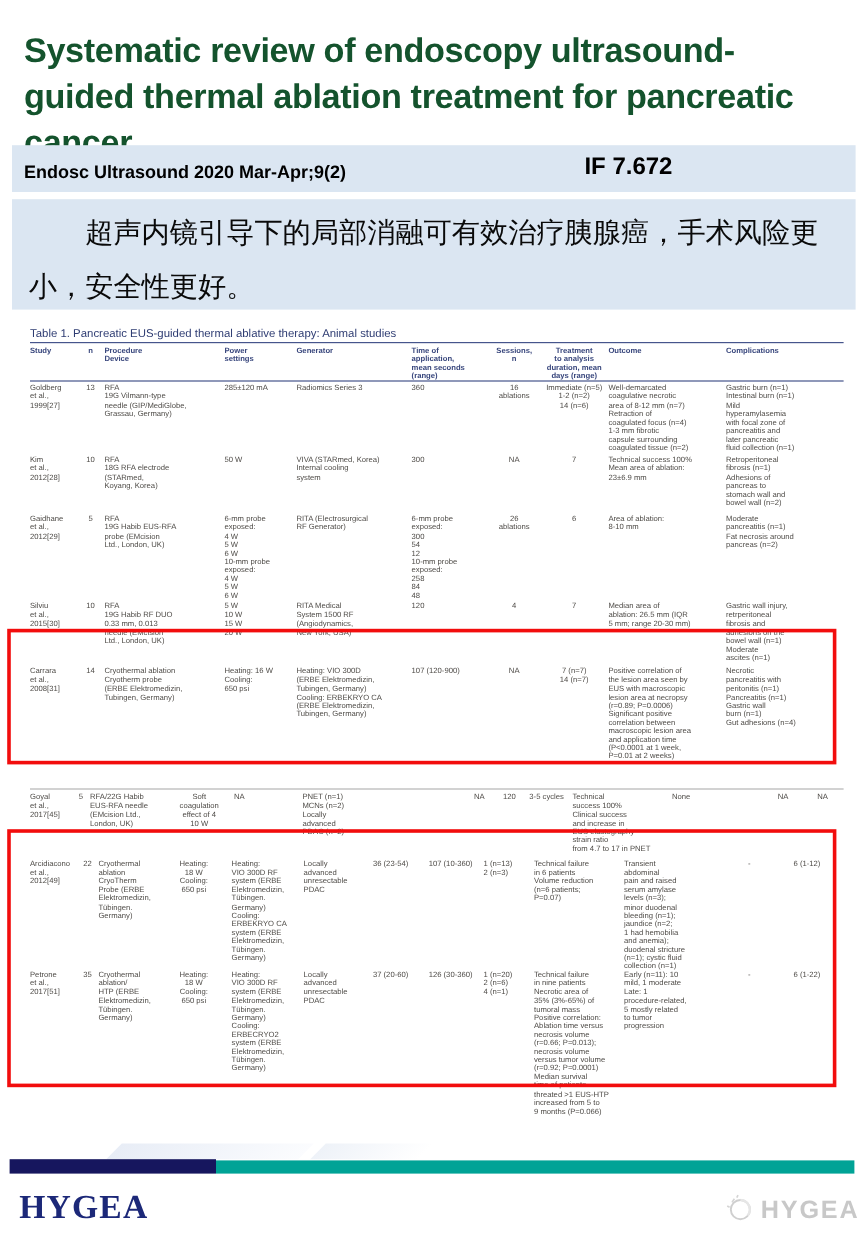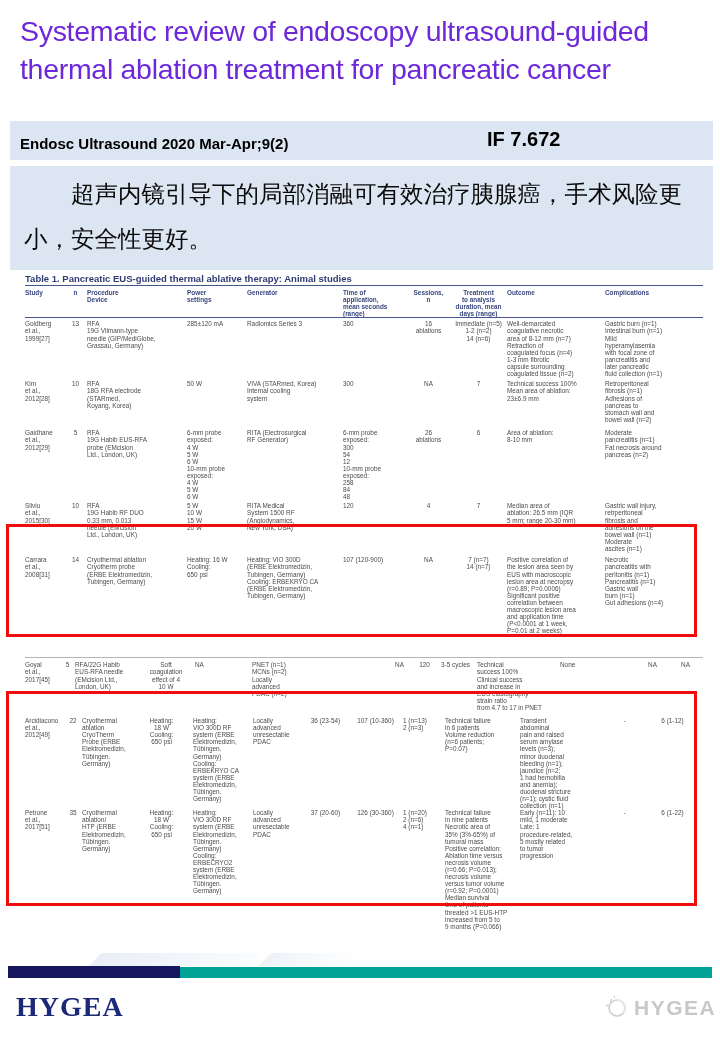--- a/index.html
+++ b/index.html
@@ -1,32 +1,32 @@
 <!DOCTYPE html>
 <html><head>
 <meta charset="utf-8">
 <style>
   html,body{margin:0;padding:0;background:#ffffff;}
   .page{position:relative;width:720px;height:1040px;background:#fff;overflow:hidden;
         font-family:"Liberation Sans",sans-serif;}
 
   
-  .title{position:absolute;left:20px;top:12px;width:682px;margin:0;
-         font-size:28.5px;line-height:38px;font-weight:normal;color:#6d28d9;letter-spacing:-0.3px;}
+  .title{position:absolute;left:20px;top:24px;width:682px;margin:0;
+         font-size:28.5px;line-height:38px;font-weight:bold;color:#14532d;letter-spacing:-0.3px;}
   .band{position:absolute;left:10px;width:703px;background:#dbe6f2;}
   .journal{top:121px;height:39px;}
   .jtext{position:absolute;left:10px;top:14px;font-size:15px;font-weight:bold;color:#000;}
   .if{position:absolute;left:477px;top:7px;font-size:20px;font-weight:bold;color:#000;}
-  .summary{top:166px;height:104px;}
+  .summary{top:166px;height:92px;}
   .cn{margin:0;padding:6px 14px 0 14px;text-indent:2em;font-size:23.5px;line-height:45px;color:#0a0a0a;}
 
   
   .tablewrap{position:absolute;left:25px;top:273px;width:678px;color:#4e4b47;
              font-size:6.4px;line-height:7.1px;}
-  .t-title{font-size:9.5px;line-height:11px;font-weight:bold;color:#2e3c72;
+  .t-title{font-size:9.5px;line-height:11px;font-weight:normal;color:#2e3c72;
            border-bottom:1.5px solid #46558c;padding-bottom:1px;margin-bottom:2px;}
   .td,.th{white-space:pre-line;padding-right:3px;box-sizing:border-box;}
   .th{font-weight:bold;color:#39477d;}
   .g1{display:grid;grid-template-columns:42px 20px 100px 60px 96px 64px 46px 54px 98px 98px;}
   .g2a{display:grid;grid-template-columns:38px 12px 65px 55px 57px 135px 28px 22px 40px 83px 75px 38px 28px;}
   .g2b{display:grid;grid-template-columns:42px 15px 51px 60px 60px 50px 48px 52px 42px 75px 85px 42px 54px;}
   .thead{min-height:27px;border-bottom:1px solid #46558c;padding-top:1px;}
   .g1 > div:nth-of-type(2),.g1 > div:nth-of-type(7),.g1 > div:nth-of-type(8){text-align:center;}
   .g2a > div:nth-of-type(2),.g2a > div:nth-of-type(4),.g2a > div:nth-of-type(7),
   .g2a > div:nth-of-type(8),.g2a > div:nth-of-type(9),.g2a > div:nth-of-type(12),

